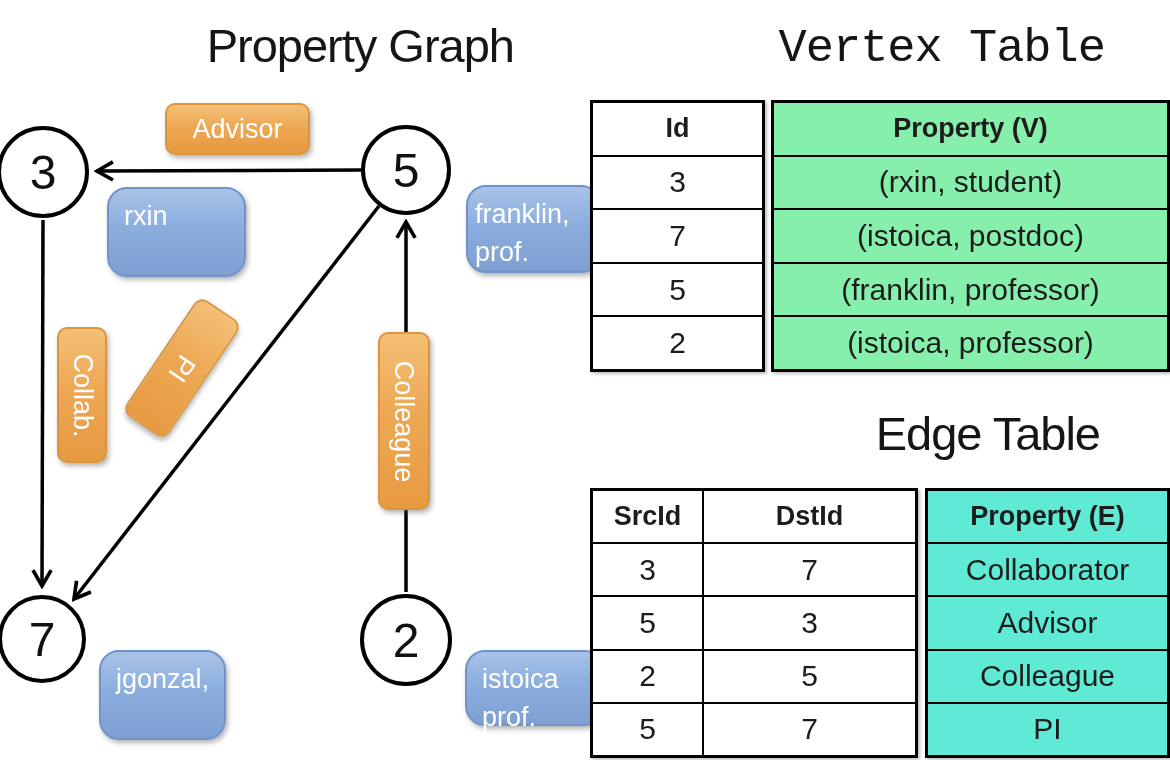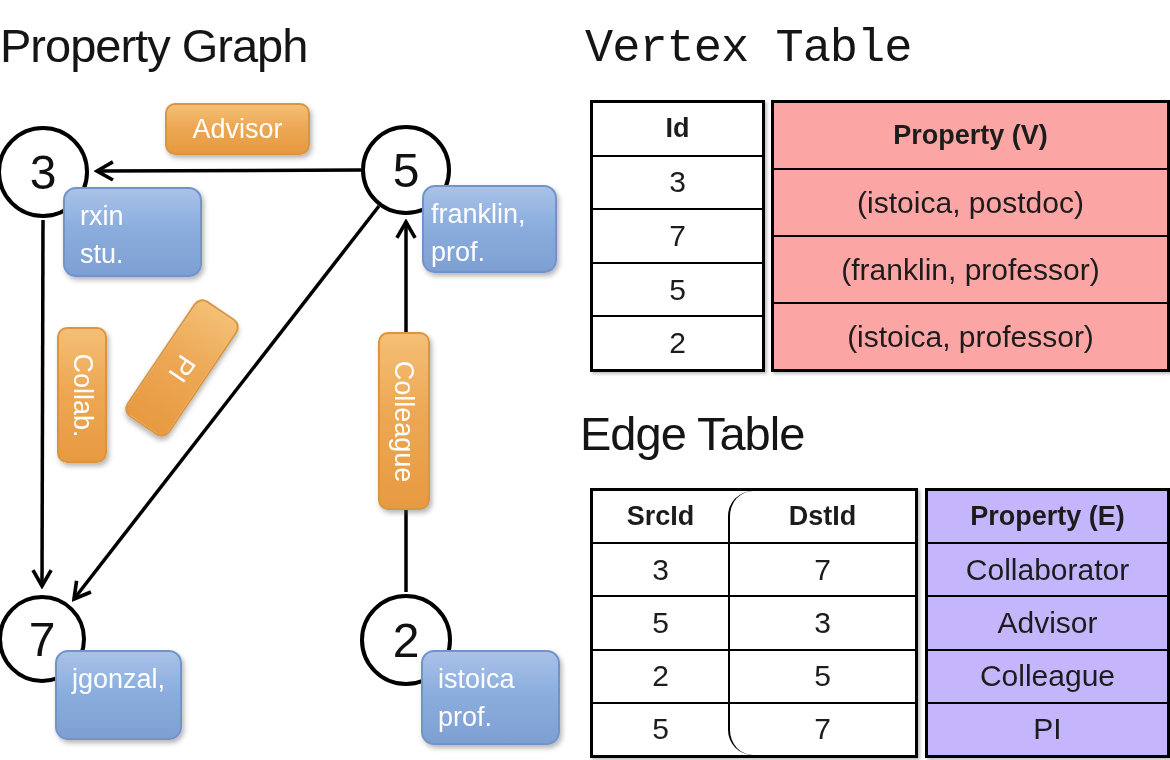--- a/index.html
+++ b/index.html
@@ -2,35 +2,35 @@
 <html><head>
 <meta charset="utf-8">
 <style>
   * { margin:0; padding:0; box-sizing:border-box; }
   html,body { background:#fff; }
   .stage {
     position:relative; width:1170px; height:760px; overflow:hidden;
     background:#fff; font-family:"Liberation Sans", sans-serif; color:#1a1a1a;
   }
   .title {
-    position:absolute; text-align:left; font-size:47px; font-weight:400;
+    position:absolute; text-align:right; font-size:47px; font-weight:400;
     letter-spacing:-1px; color:#151515;
   }
   
   .gsvg { position:absolute; left:0; top:0; width:585px; height:760px; }
   .node {
     position:absolute; background:#fff; border:4px solid #000; border-radius:50%;
     display:flex; align-items:center; justify-content:center;
     font-size:48px; font-weight:300; color:#111;
   }
   .vbox {
-    position:absolute; border-radius:13px; color:#fff;
+    position:absolute; border-radius:20px; color:#fff;
     background:linear-gradient(180deg,#a9c2e8 0%,#8baede 45%,#7e9fd2 100%);
     border:2px solid #7193c8; padding:8px 8px 8px 15px;
-    font-size:27px; line-height:1.42; box-shadow:2px 3px 5px rgba(90,90,90,.45);
+    font-size:27px; line-height:1.42; box-shadow:2px 3px 5px rgba(90,90,90,.45);margin-left:44px;
   }
   .ebox {
     position:absolute; border-radius:10px; color:#fff;
     background:linear-gradient(180deg,#f4bf75 0%,#eda855 45%,#e79a40 100%);
     border:2px solid #d9953f; display:flex; align-items:center; justify-content:center;
     font-size:27px; box-shadow:2px 3px 5px rgba(90,90,90,.45);
   }
   .vtext { transform:rotate(90deg); white-space:nowrap; }
   
   .tcol {
@@ -40,21 +40,21 @@
   }
   .tcol .cell {
     flex:1; display:flex; align-items:center; justify-content:center;
     font-size:30px; font-weight:300; color:#1c1c1c;
   }
   .tcol .cell + .cell { border-top:2px solid #000; }
   .cell.head { font-size:27px; font-weight:700; }
   .split { flex-direction:row; }
   .split .col { flex-direction:column; display:flex; }
   .split .col .cell + .cell { border-top:2px solid #000; }
-  .col-dst { border-left:2px solid #000;border-radius:25px; }
+  .col-dst { border-left:2px solid #000; }
 </style>
 </head>
 <body>
 
 <div class="stage">
 
   <div class="title" style="left:0; top:18px; width:514px;">Property Graph</div>
 
   <svg class="gsvg" viewBox="0 0 585 760" xmlns="http://www.w3.org/2000/svg">
     <defs>
@@ -89,71 +89,71 @@
   </div>
   <div class="ebox" style="left:156px; top:298px; width:52px; height:140px; transform:rotate(34deg);">
     <span class="vtext">PI</span>
   </div>
   <div class="ebox" style="left:378px; top:332px; width:52px; height:178px;">
     <span class="vtext">Colleague</span>
   </div>
 
   <div class="vbox" style="left:63px; top:187px; width:139px; height:90px;">
     <div>rxin</div>
-    <div>stu.</div>
   </div>
   <div class="vbox" style="left:422px; top:185px; width:135px; height:88px;padding-left:7px;">
     <div>franklin,</div>
     <div>prof.</div>
   </div>
   <div class="vbox" style="left:55px; top:650px; width:127px; height:90px;">
     <div>jgonzal,</div>
   </div>
-  <div class="vbox" style="left:421px; top:650px; width:139px; height:95px;">
+  <div class="vbox" style="left:421px; top:650px; width:139px; height:76px;">
     <div>istoica</div>
     <div>prof.</div>
   </div>
 
   <div class="title" style="left:585px; top:22px; width:520px;font-family:Liberation Mono, monospace;">Vertex Table</div>
 
   <div class="tcol" style="left:590px; top:100px; width:175px; height:272px;">
     <div class="cell head">Id</div>
     <div class="cell">3</div>
     <div class="cell">7</div>
     <div class="cell">5</div>
     <div class="cell">2</div>
   </div>
 
-  <div class="tcol" style="left:771px; top:100px; width:399px; height:272px; background:#fca5a5;">
+  <div class="tcol" style="left:771px; top:100px; width:399px; height:272px; background:#86efac;">
     <div class="cell head">Property (V)</div>
+    <div class="cell">(rxin, student)</div>
     <div class="cell">(istoica, postdoc)</div>
     <div class="cell">(franklin, professor)</div>
     <div class="cell">(istoica, professor)</div>
   </div>
 
   <div class="title" style="left:580px; top:406px; width:520px;">Edge Table</div>
 
   <div class="tcol split" style="left:590px; top:488px; width:328px; height:270px;">
-    <div class="col" style="width:135px;border-radius:21px;">
+    <div class="col" style="width:109px;border-radius:21px;">
       <div class="cell head">SrcId</div>
       <div class="cell">3</div>
       <div class="cell">5</div>
       <div class="cell">2</div>
       <div class="cell">5</div>
     </div>
     <div class="col col-dst" style="flex:1;">
       <div class="cell head">DstId</div>
       <div class="cell">7</div>
       <div class="cell">3</div>
       <div class="cell">5</div>
       <div class="cell">7</div>
     </div>
   </div>
 
-  <div class="tcol" style="left:925px; top:488px; width:245px; height:270px; background:#c4b5fd;">
+  <div class="tcol" style="left:925px; top:488px; width:245px; height:270px; background:#5eead4;">
     <div class="cell head">Property (E)</div>
     <div class="cell">Collaborator</div>
     <div class="cell">Advisor</div>
     <div class="cell">Colleague</div>
     <div class="cell">PI</div>
   </div>
 
 </div>
 
 </body></html>

